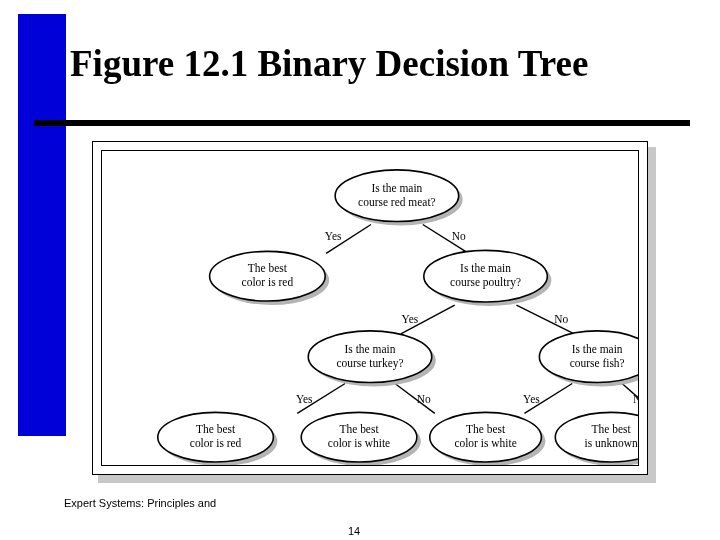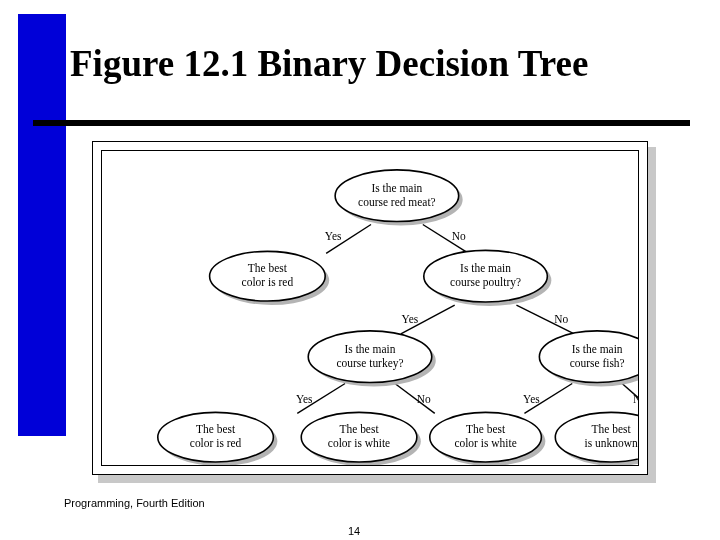--- a/index.html
+++ b/index.html
@@ -240,16 +240,16 @@
         <ellipse class="ellipse-shadow" cx="515" cy="292" rx="56" ry="25"></ellipse>
         <ellipse class="ellipse-node" cx="511" cy="288" rx="56" ry="25"></ellipse>
         <text class="node-text" x="511" y="284">The best</text>
         <text class="node-text" x="511" y="298">is unknown</text>
       </g>
     </svg>
   </div>
 </div>
 
 <div class="footer-left">
-  <div>Programming, Fourth Edition</div>
+  <div>Expert Systems: Principles and</div>
 </div>
 
 <div class="footer-page">14</div>
 
 </body></html>

